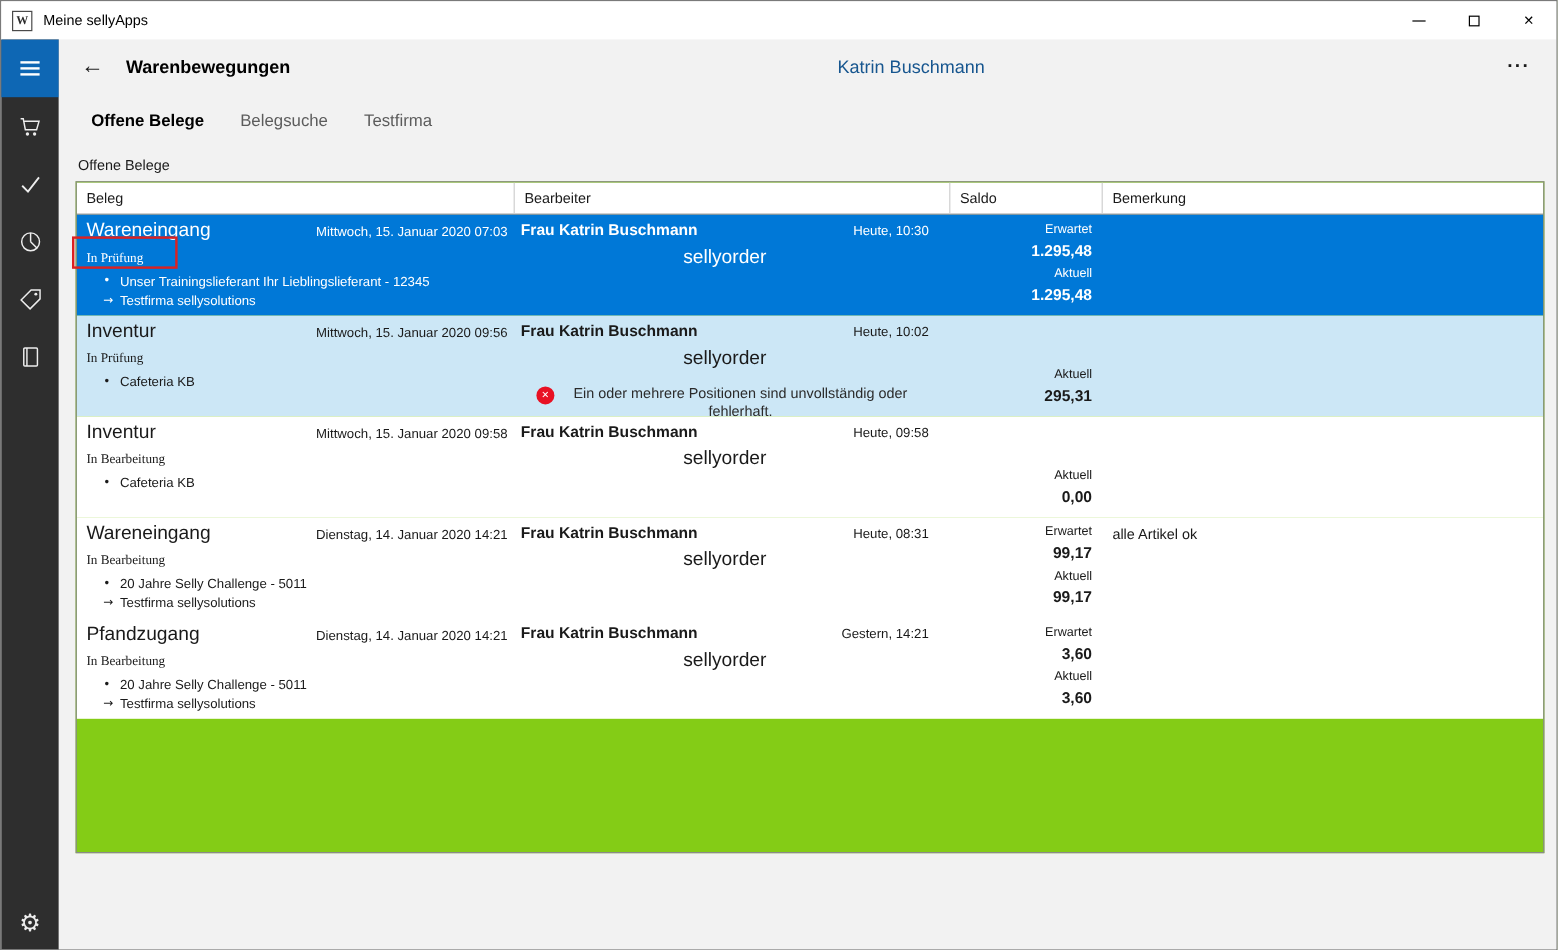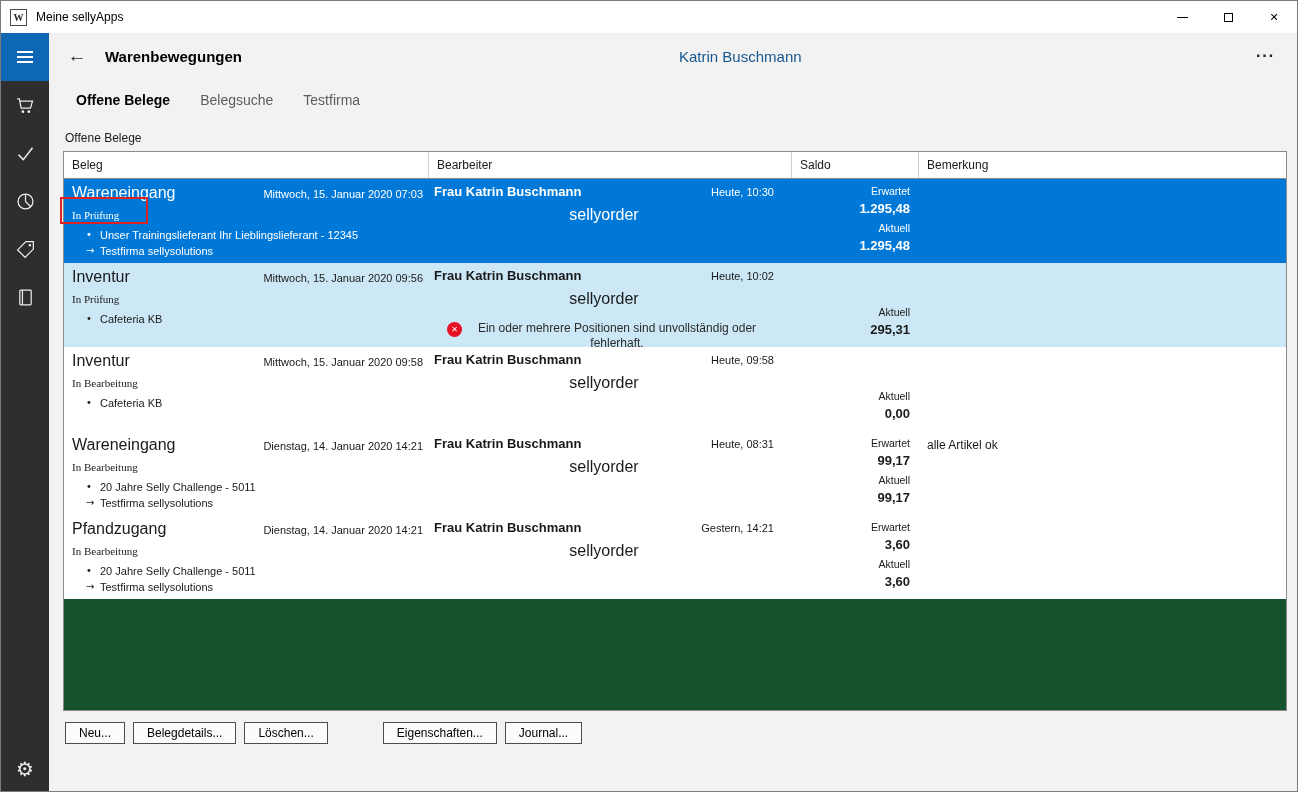--- a/index.html
+++ b/index.html
@@ -30,33 +30,33 @@
   .sidebar .spacer { flex: 1; }
   .nav-svg { width: 21px; height: 21px; display: block; }
   .gear-glyph { font-size: 20px; color: #ededed; line-height: 1; }
 
   
   .content { flex: 1; background: #f2f2f2; display: flex; flex-direction: column; position: relative; }
   .app-header { height: 46px; display: flex; align-items: center; position: relative; flex-shrink: 0; }
   .back-btn { width: 30px; height: 30px; margin-left: 13px; display: flex; align-items: center; justify-content: center;
               font-size: 19px; color: #1a1a1a; cursor: default; }
   .page-title { font-size: 15px; font-weight: bold; margin-left: 13px; color: #000; }
-  .user-name { position: absolute; left: 630px; top: 50%; transform: translateY(-50%); font-size: 15px; color: #17568f; cursor: default; }
+  .user-name { position: absolute; left: 649px; top: 50%; transform: translateY(-50%); font-size: 15px; color: #17568f; cursor: default; }
   .more-btn { position: absolute; right: 14px; top: 50%; transform: translateY(-50%); font-size: 16px; font-weight: bold;
               letter-spacing: 1px; color: #1a1a1a; padding: 4px 8px; cursor: default; }
 
   
   .tabs { height: 42px; display: flex; align-items: center; padding-left: 27px; gap: 30px; flex-shrink: 0; }
   .tab { font-size: 14px; color: #5c5c5c; cursor: default; }
   .tab.active { font-weight: bold; color: #000; }
 
   
   .body-area { padding: 10px 0 0 0; }
   .caption { font-size: 12px; margin: 0 0 6px 16px; color: #1a1a1a; }
-  .table { margin-left: 14px; width: 1224px; height: 560px; background: #14532d; border: 1px solid #8a8a8a;
+  .table { margin-left: 14px; width: 1224px; height: 560px; background: #84cc16; border: 1px solid #8a8a8a;
            display: flex; flex-direction: column; overflow: hidden; }
   .thead { display: grid; grid-template-columns: 365px 363px 127px 1fr; background: #ffffff;
            border-bottom: 1px solid #8a8a8a; height: 27px; line-height: 26px; flex-shrink: 0; }
   .th { font-size: 12px; padding-left: 8px; color: #1a1a1a; }
   .th:not(:last-child) { border-right: 1px solid #cfcfcf; }
 
   .trow { display: grid; grid-template-columns: 365px 363px 127px 1fr; height: 84px; background: #ffffff; cursor: default; }
   .trow.selected { background: #0078d7; color: #ffffff; }
   .trow.highlighted { background: #cce7f6; }
 
@@ -353,25 +353,18 @@
       <div class="slabel">Erwartet</div>
       <div class="svalue">3,60</div>
       <div class="slabel">Aktuell</div>
       <div class="svalue">3,60</div>
     </div>
     <div class="cell bemerk"></div>
   </div>
 </div>
         </div>
 
-        <div class="btnbar">
-          <button>Neu...</button>
-          <button>Belegdetails...</button>
-          <button>Löschen...</button>
-          <button class="gap">Eigenschaften...</button>
-          <button>Journal...</button>
-        </div>
       </div>
     </div>
   </div>
 
   <div class="annotation"></div>
 </div>
 
 </body></html>

